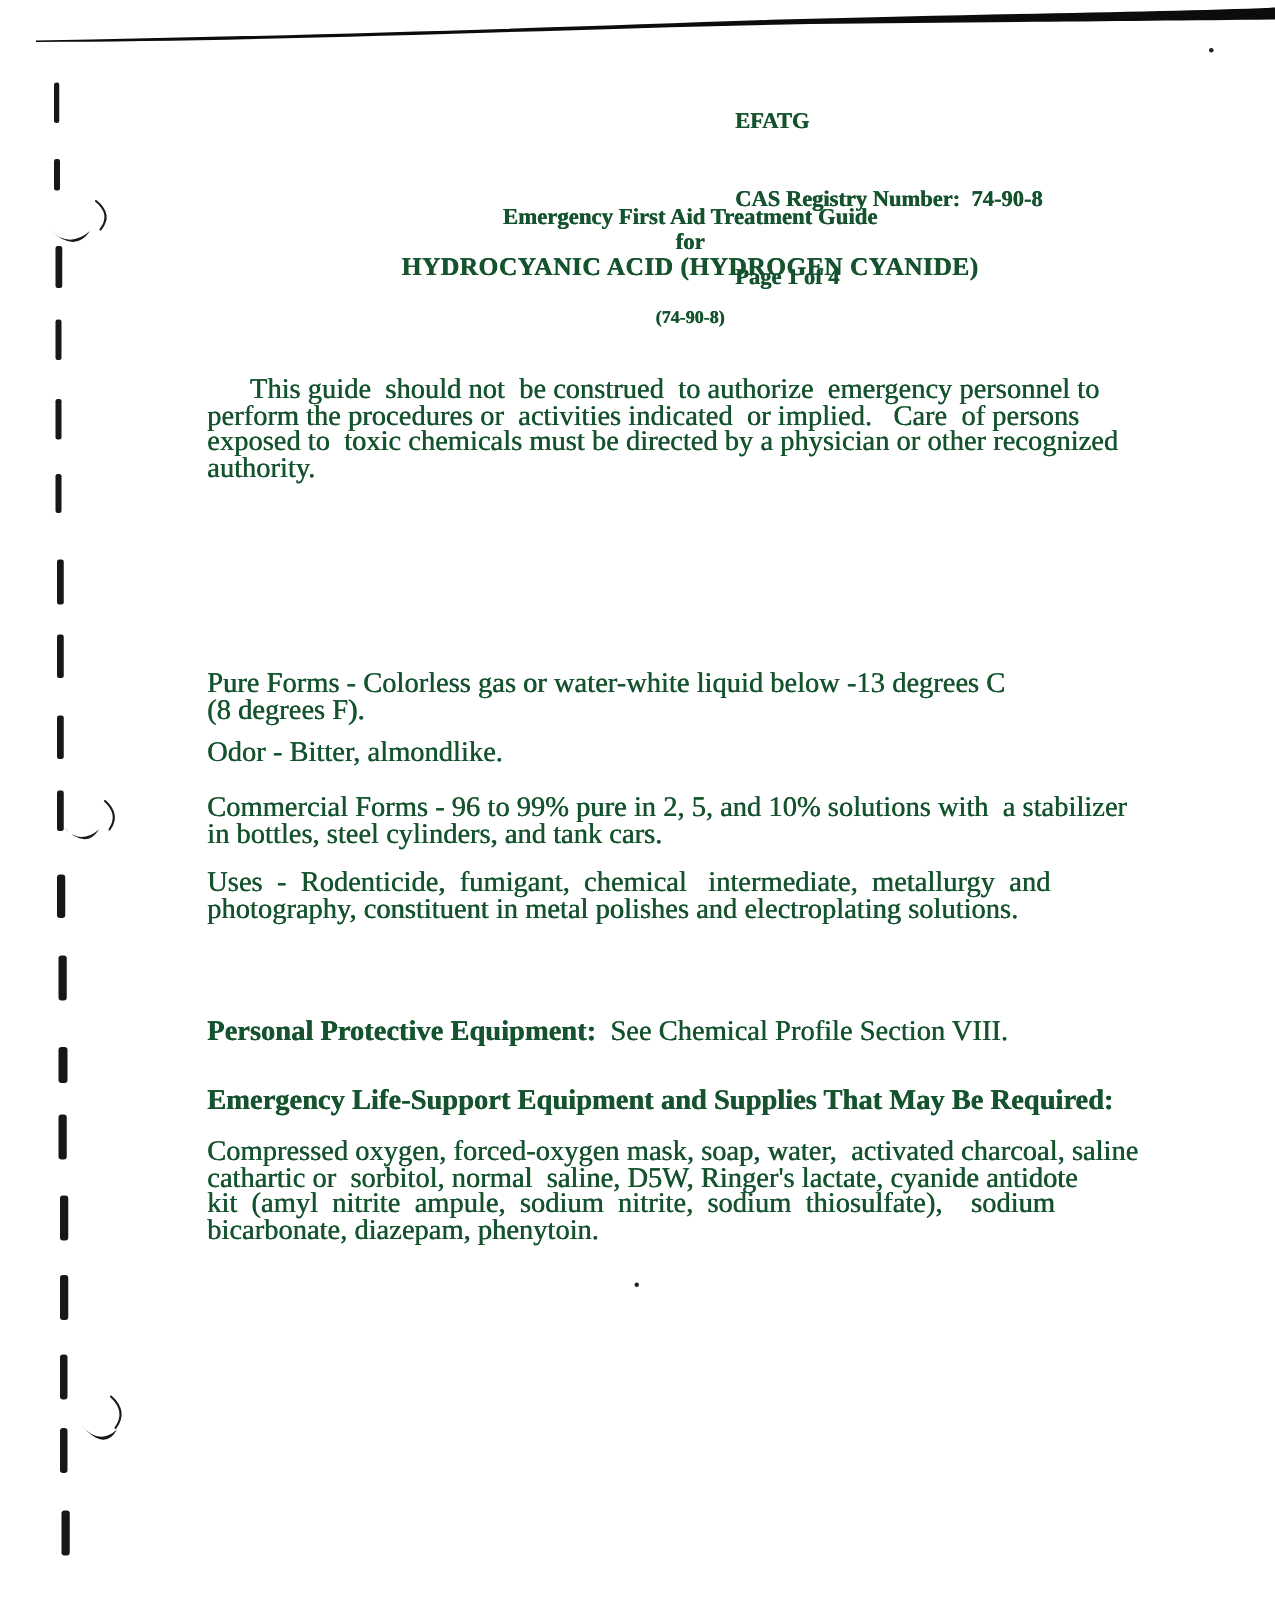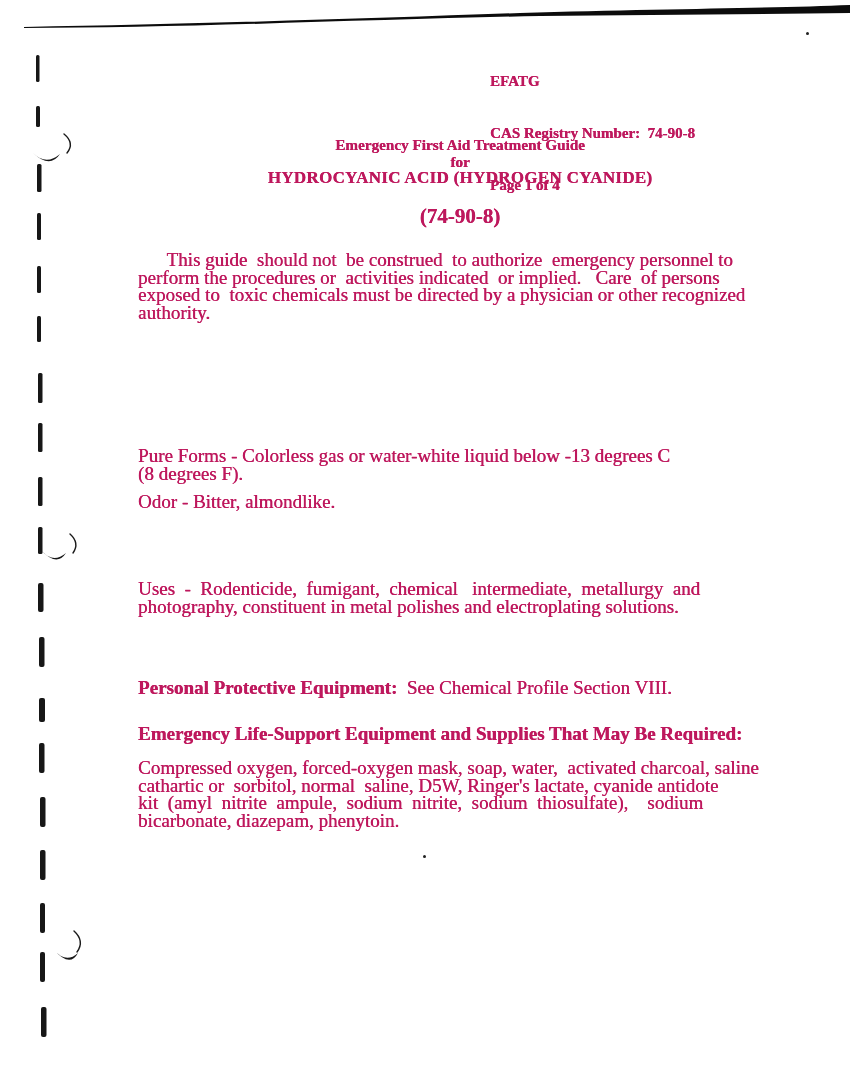--- a/index.html
+++ b/index.html
@@ -1,33 +1,33 @@
 <!DOCTYPE html>
 <html><head>
 <meta charset="utf-8">
 <style>
   html,body { margin:0; padding:0; background:#ffffff; }
   .page {
     position:relative; width:850px; height:1081px; background:#ffffff;
     font-family:"Liberation Serif","DejaVu Serif",serif;
-    color:#be185d; overflow:hidden;
+    color:#14532d; overflow:hidden;
     text-shadow:0.35px 0 0 currentColor; 
   }
   .header-block {
     position:absolute; left:490px; top:39px;
     font-weight:bold; font-size:15px; line-height:17.2px; white-space:pre;
   }
   .title-block {
     position:absolute; left:145px; top:137px; width:630px;
     text-align:center; font-weight:bold; font-size:15.2px; line-height:16.6px;
   }
   .title-line3 { font-size:17px; letter-spacing:0.3px; }
   .cas-center {
     position:absolute; left:145px; top:204px; width:630px;
-    text-align:center; font-weight:bold; font-size:21px;
+    text-align:center; font-weight:bold; font-size:12px;
   }
   .para {
     position:absolute; left:138px; width:668px;
     font-size:19px; line-height:17.6px; white-space:pre-wrap;
   }
   .bold   { font-weight:bold; }
   .italic { font-style:italic; }
   svg.artifact { position:absolute; pointer-events:none; }
   .speck { position:absolute; background:#222; border-radius:50%; }
 </style>
@@ -94,20 +94,22 @@
 exposed to  toxic chemicals must be directed by a physician or other recognized
 authority.</div>
 
 
 
   <div class="para" style="top:447px">Pure Forms - Colorless gas or water-white liquid below -13 degrees C
 (8 degrees F).</div>
 
   <div class="para" style="top:493px">Odor - Bitter, almondlike.</div>
 
+  <div class="para" style="top:530px">Commercial Forms - 96 to 99% pure in 2, 5, and 10% solutions with  a stabilizer
+in bottles, steel cylinders, and tank cars.</div>
 
   <div class="para" style="top:580px">Uses  -  Rodenticide,  fumigant,  chemical   intermediate,  metallurgy  and
 photography, constituent in metal polishes and electroplating solutions.</div>
 
 
   <div class="para bold" style="top:725px">Emergency Life-Support Equipment and Supplies That May Be Required:</div>
 
   <div class="para" style="top:679px"><span class="bold">Personal Protective Equipment:</span><span>  See Chemical Profile Section VIII.</span></div>
 
   <div class="para" style="top:759px">Compressed oxygen, forced-oxygen mask, soap, water,  activated charcoal, saline

